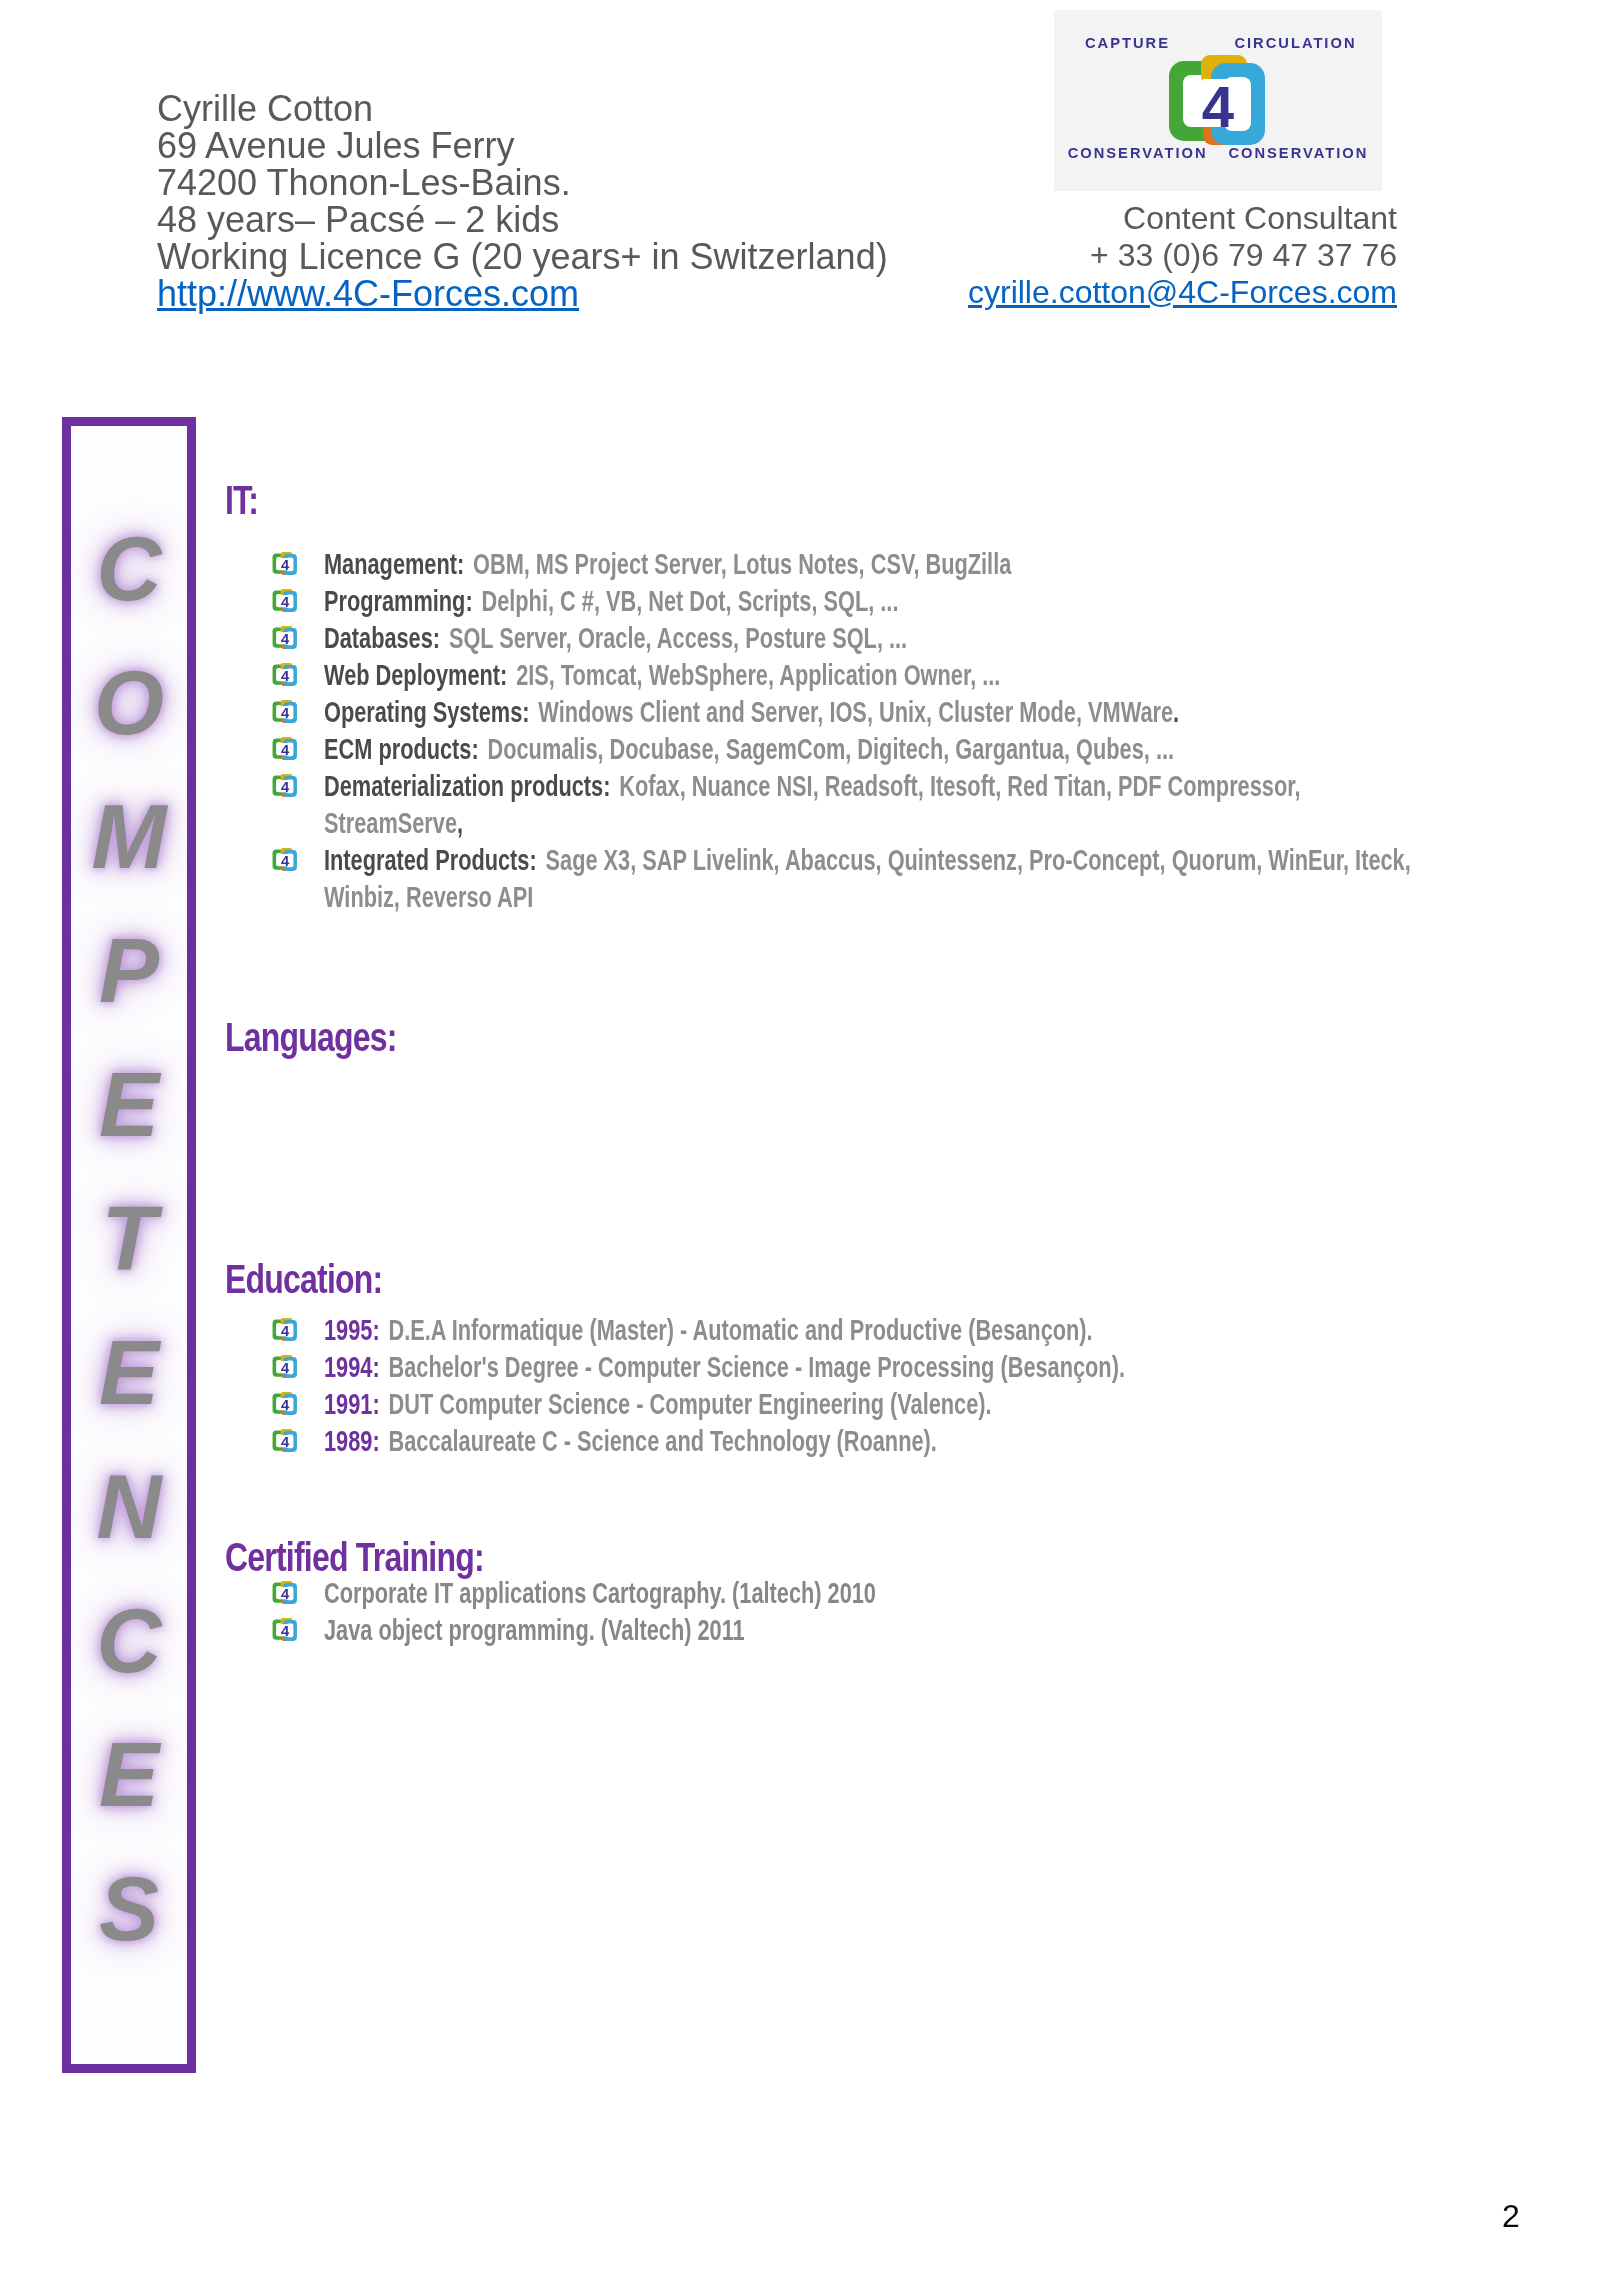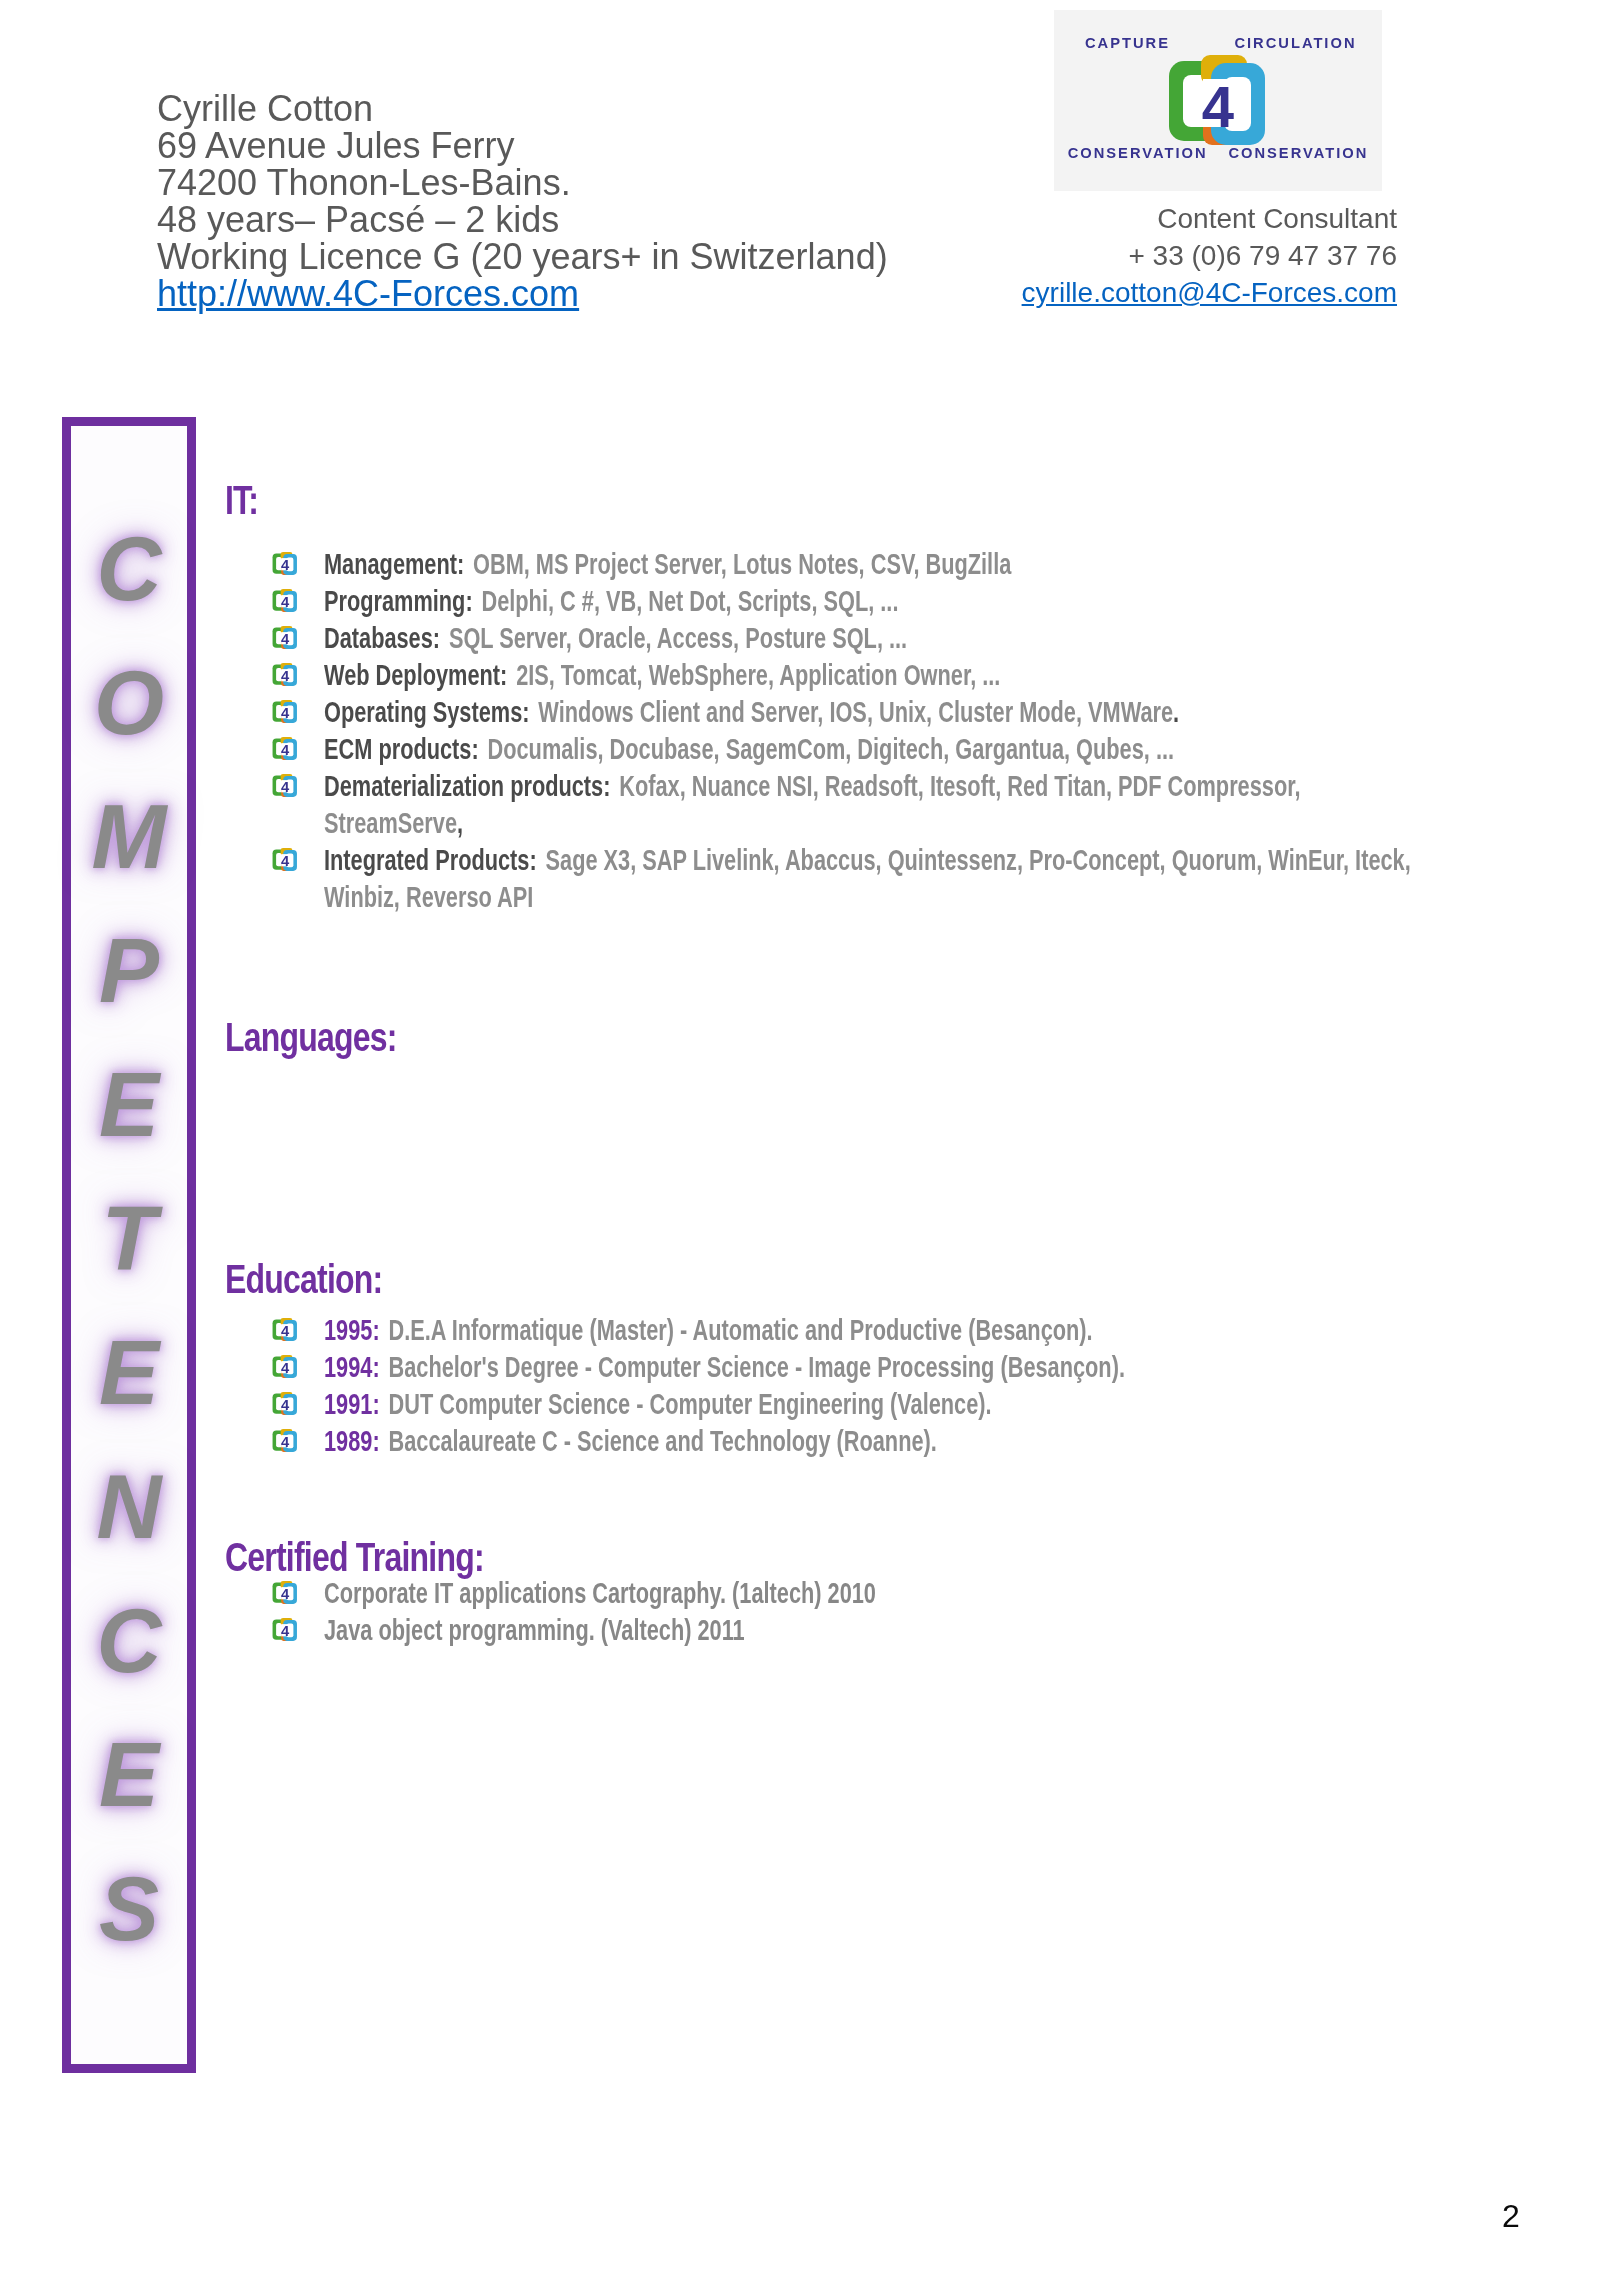--- a/index.html
+++ b/index.html
@@ -1,21 +1,21 @@
 <!DOCTYPE html>
 <html><head>
 <meta charset="utf-8">
 <style>
   html,body{margin:0;padding:0;background:#ffffff;}
   .page{position:relative;width:1621px;height:2293px;background:#ffffff;overflow:hidden;
         font-family:"Liberation Sans", sans-serif;}
 
   
   .hdr-left{position:absolute;left:157px;top:90px;font-size:36px;line-height:37px;color:#595959;}
-  .hdr-right{position:absolute;right:224px;top:200px;font-size:28px;line-height:37px;color:#595959;text-align:right;}
+  .hdr-right{position:absolute;right:224px;top:200px;font-size:32px;line-height:37px;color:#595959;text-align:right;}
   .link{color:#0563c1;text-decoration:underline;cursor:pointer;}
 
   
   .logo-box{position:absolute;left:1054px;top:9.8px;width:328px;height:181px;background:#f3f3f3;}
   .logo-word{position:absolute;font-size:14.7px;font-weight:bold;color:#37338f;letter-spacing:2px;white-space:nowrap;}
   .w-tl{left:31px;top:25.5px;text-align:right;}
   .w-tr{right:25.5px;top:25.5px;}
   .w-bl{left:13.7px;top:135px;}
   .w-br{right:13.7px;top:135px;}
   .logo-graphic{position:absolute;left:110px;top:43px;width:106px;height:96px;}

